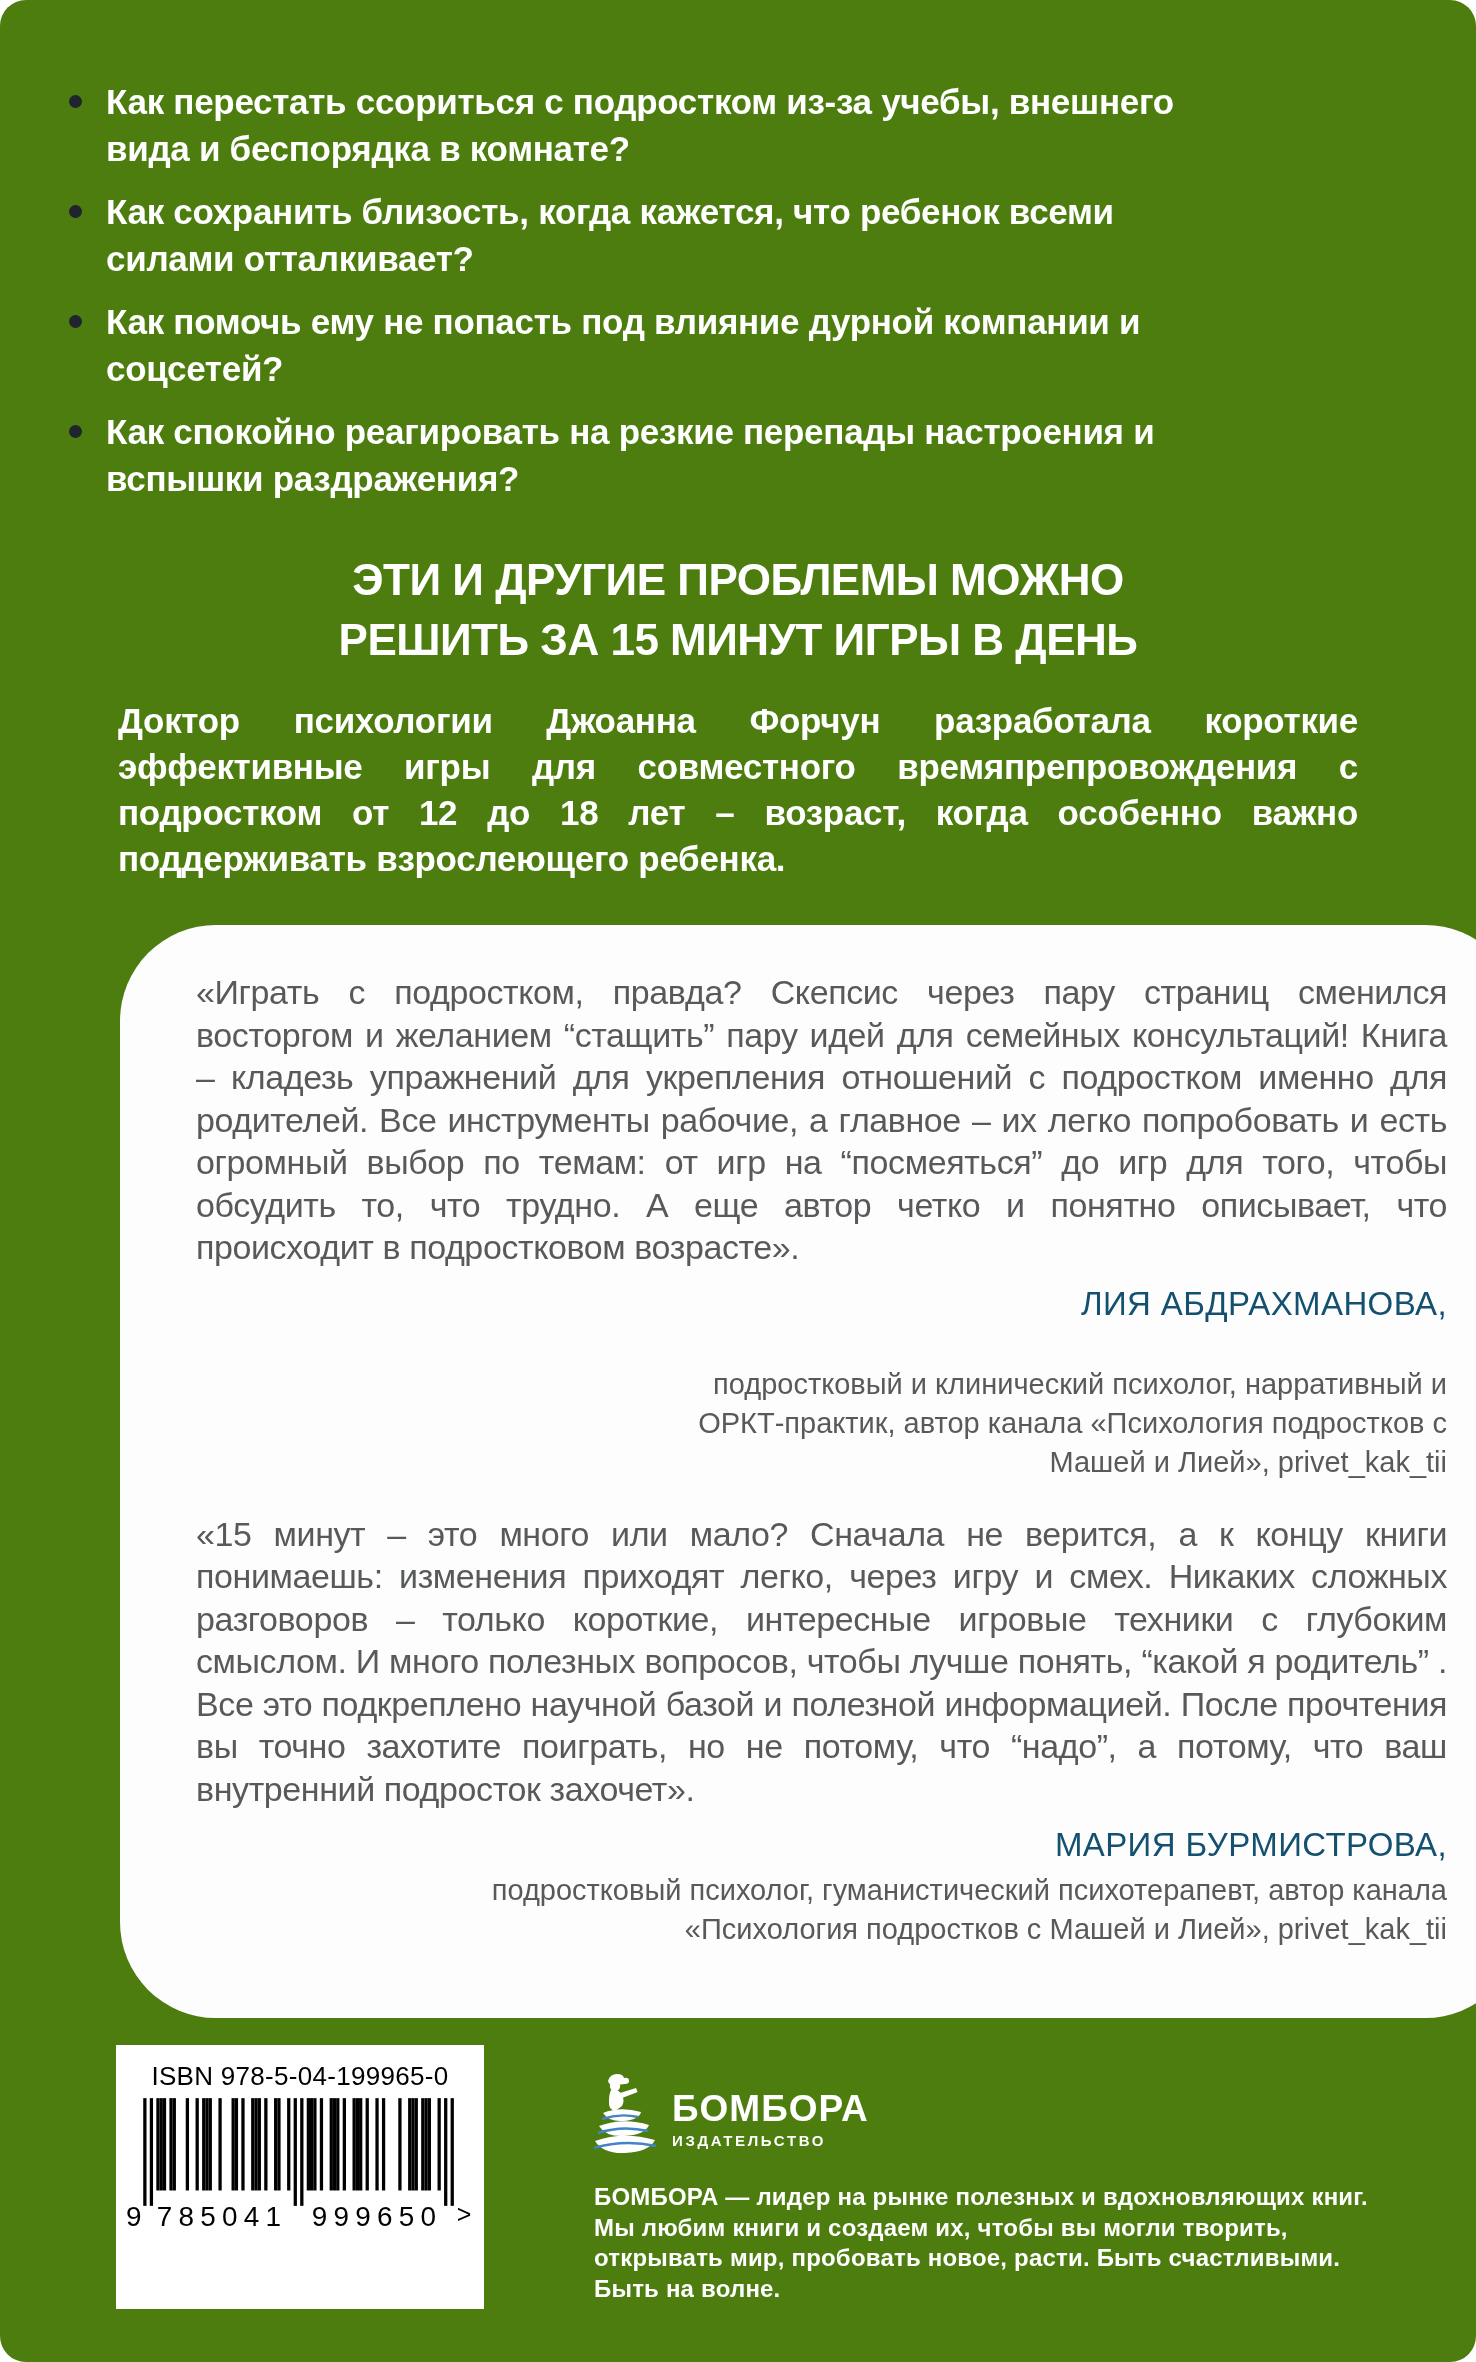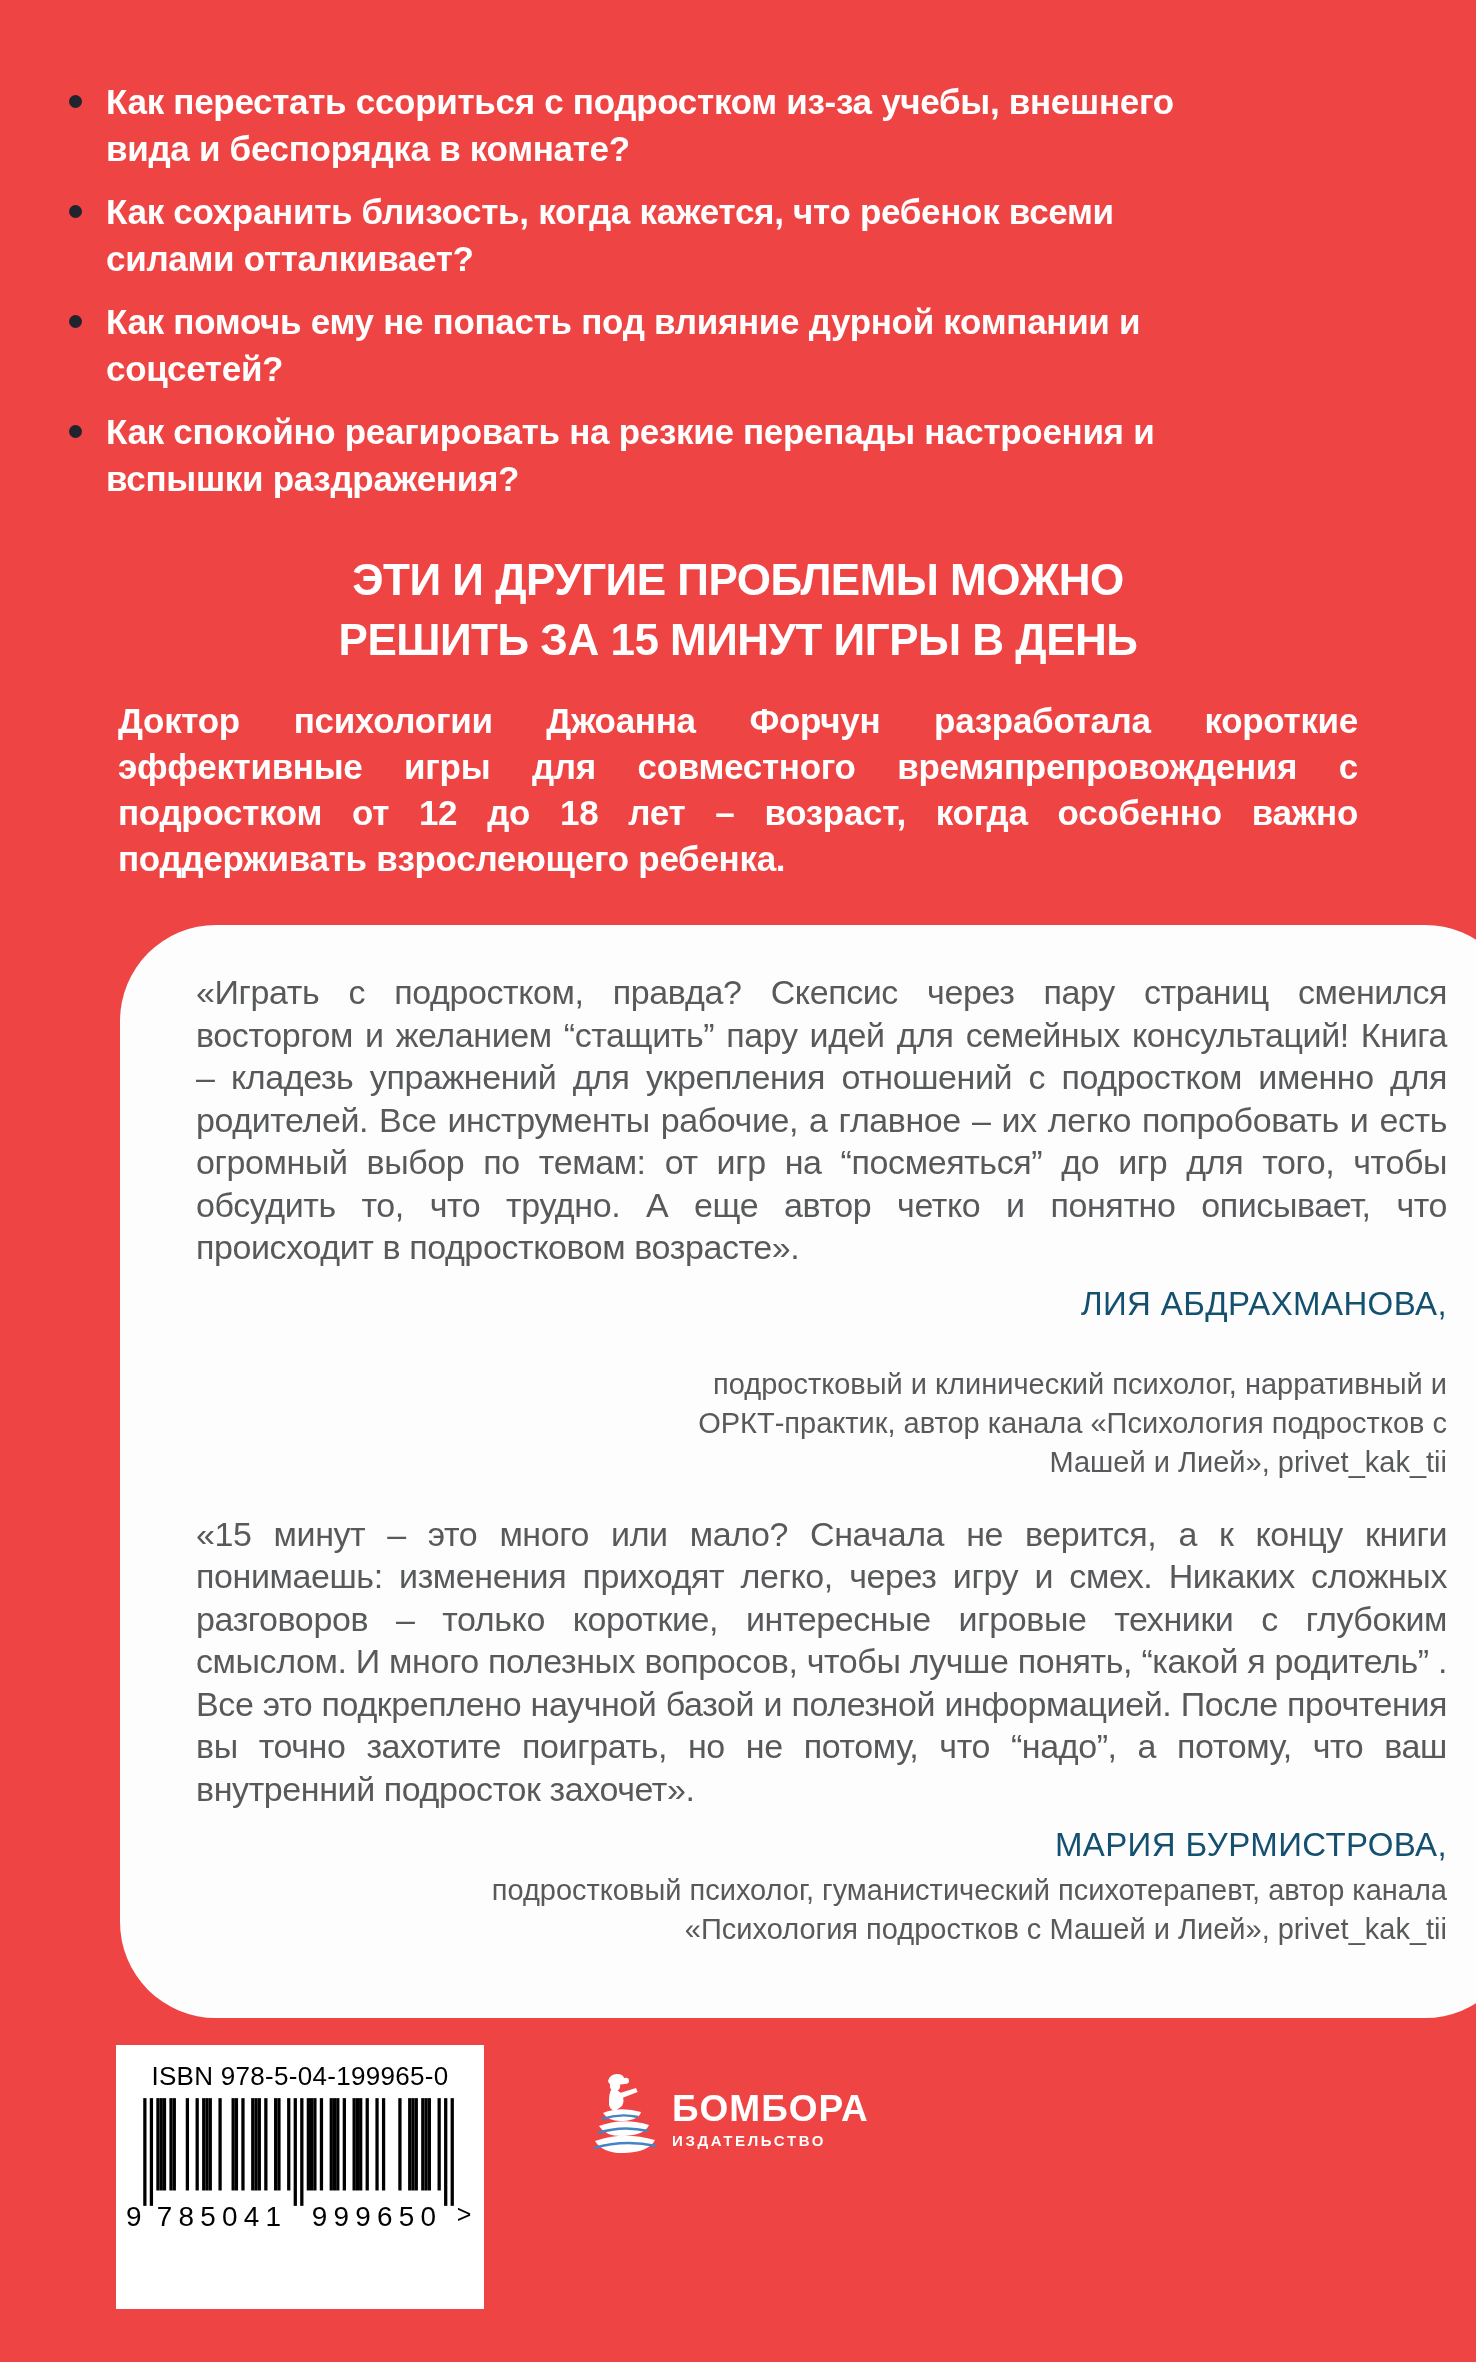--- a/index.html
+++ b/index.html
@@ -1,19 +1,20 @@
 <!DOCTYPE html>
 <html lang="ru"><head>
 <meta charset="utf-8">
 <style>
   html,body{margin:0;padding:0;}
   #page{
     position:relative; width:1476px; height:2362px;
-    background:#ef4444; overflow:hidden;
+    background:#4d7c0f; overflow:hidden;
     font-family:"Liberation Sans", sans-serif;
+    border-radius:26px;
     -webkit-font-smoothing:antialiased;
   }
   
   .bullets{position:absolute; top:78px; left:66px; width:1110px;}
   .bullet{
     position:relative; padding-left:40px; margin-bottom:16px;
     color:#ffffff; font-weight:700; font-size:35px; line-height:47px;
     letter-spacing:-0.3px;
   }
   .bullet-dot{
@@ -201,15 +202,16 @@
           <path d="M8 46 q18 -6 36 -2"></path>
           <path d="M4 60 q24 -8 50 -2"></path>
           <path d="M0 75 q30 -9 62 -2"></path>
         </g>
       </svg>
       <div class="logo-text">
         <div class="logo-title">БОМБОРА</div>
         <div class="logo-subtitle">ИЗДАТЕЛЬСТВО</div>
       </div>
     </div>
+    <div class="publisher-desc">БОМБОРА — лидер на рынке полезных и вдохновляющих книг. Мы любим книги и создаем их, чтобы вы могли творить, открывать мир, пробовать новое, расти. Быть счастливыми. Быть на волне.</div>
   </div>
 
 </div>
 
 </body></html>

